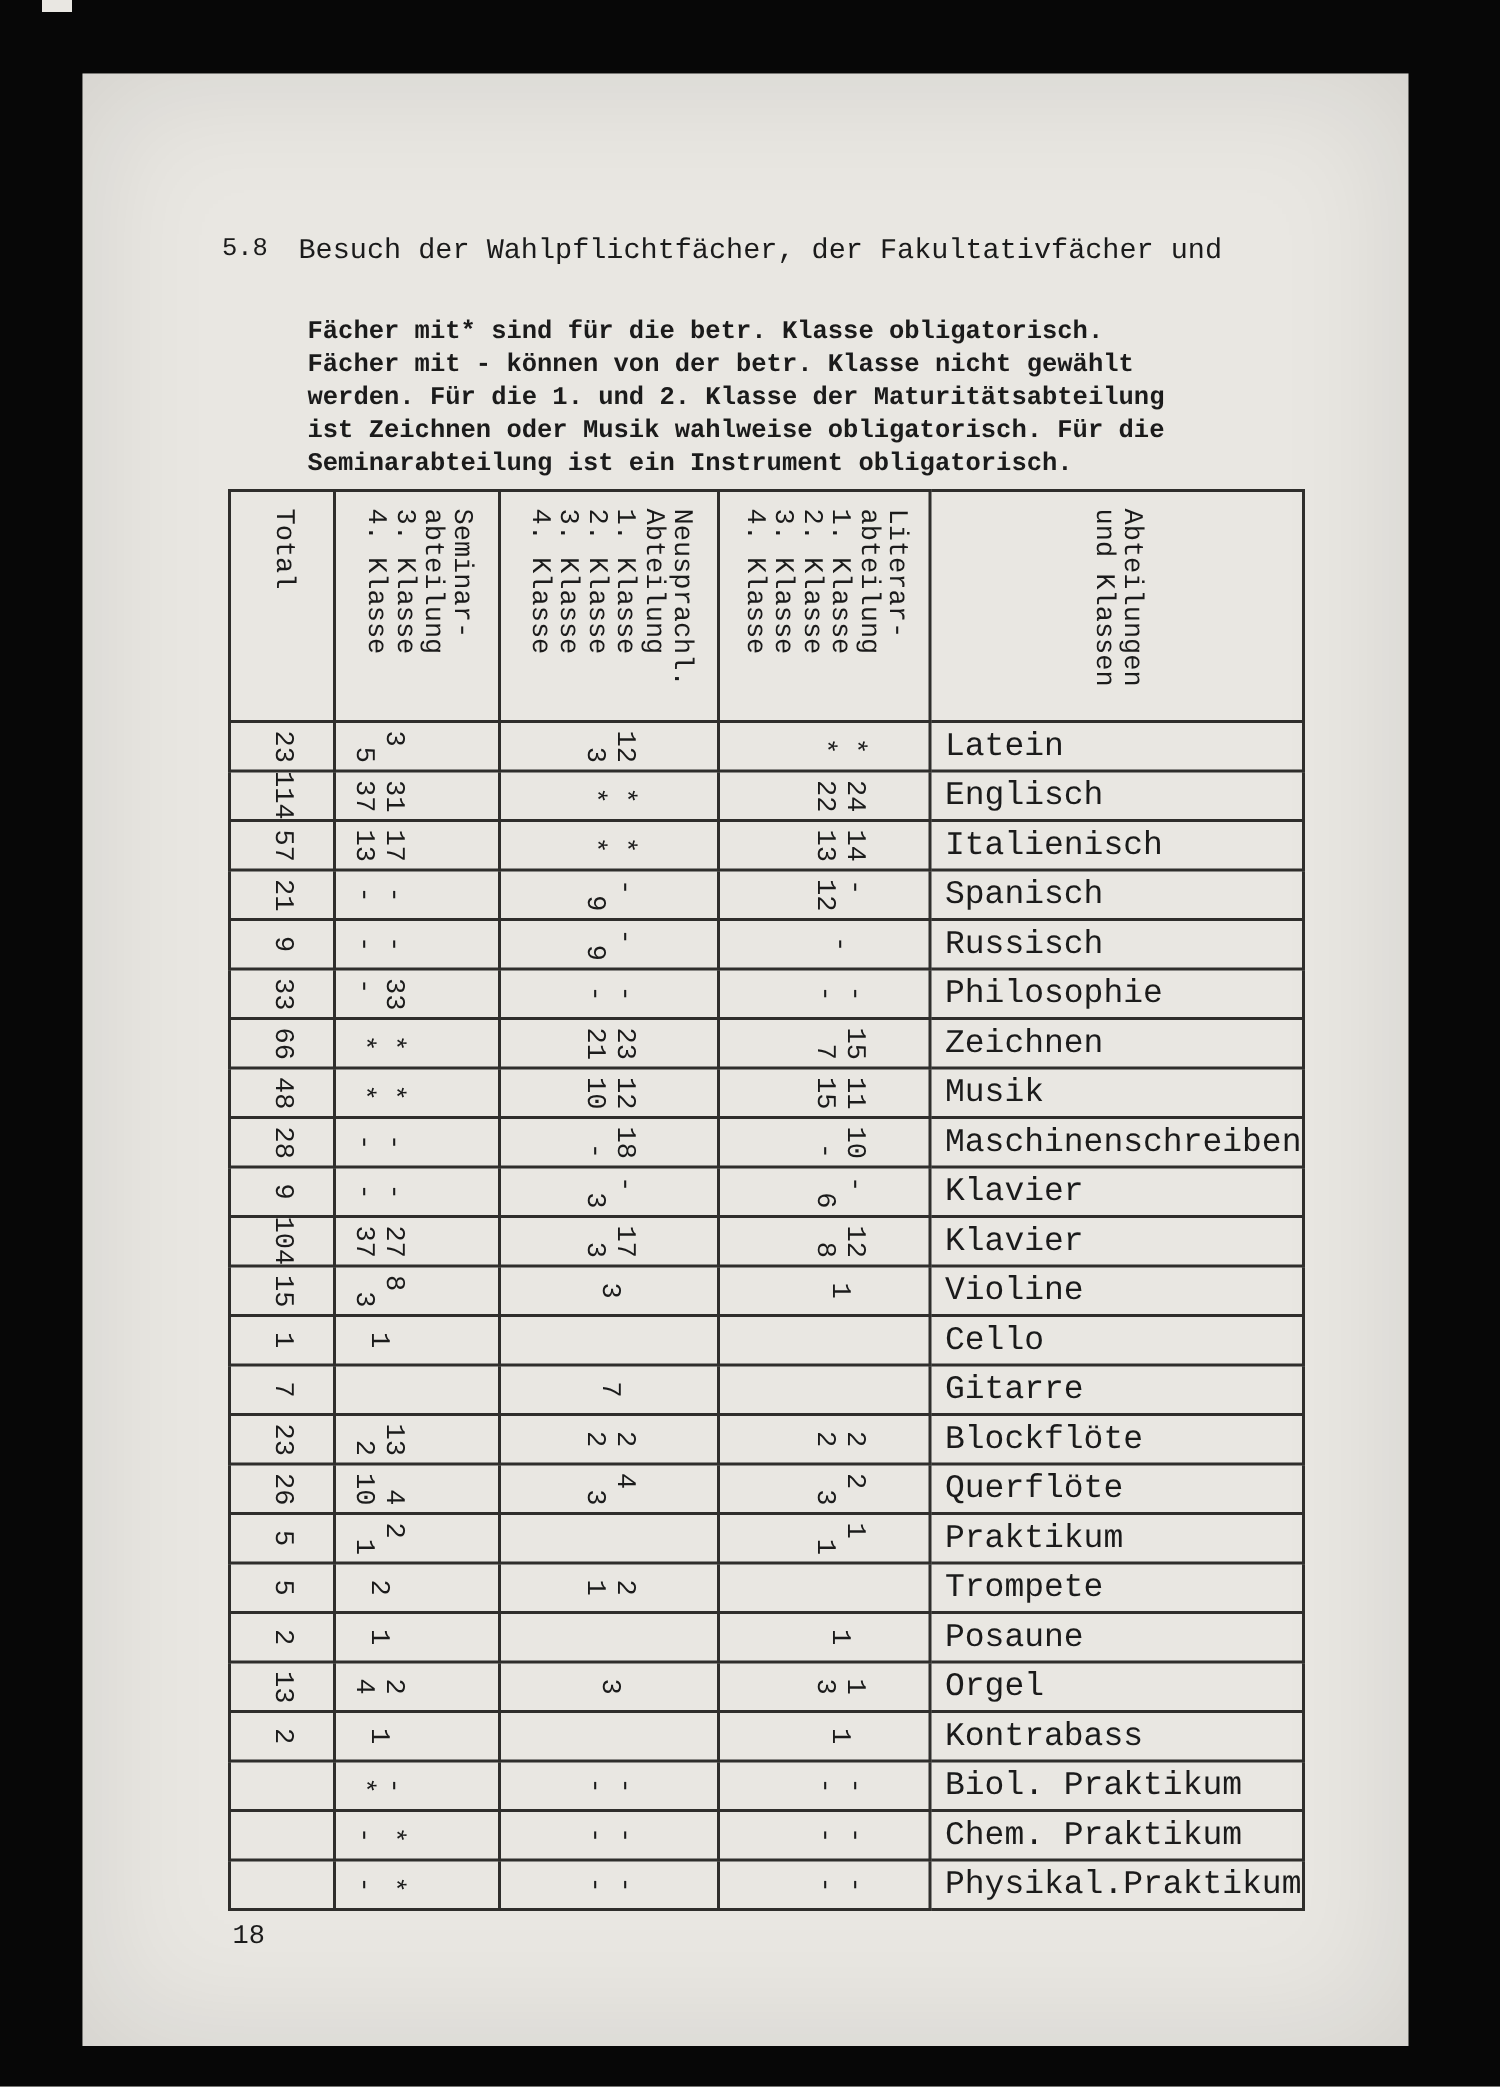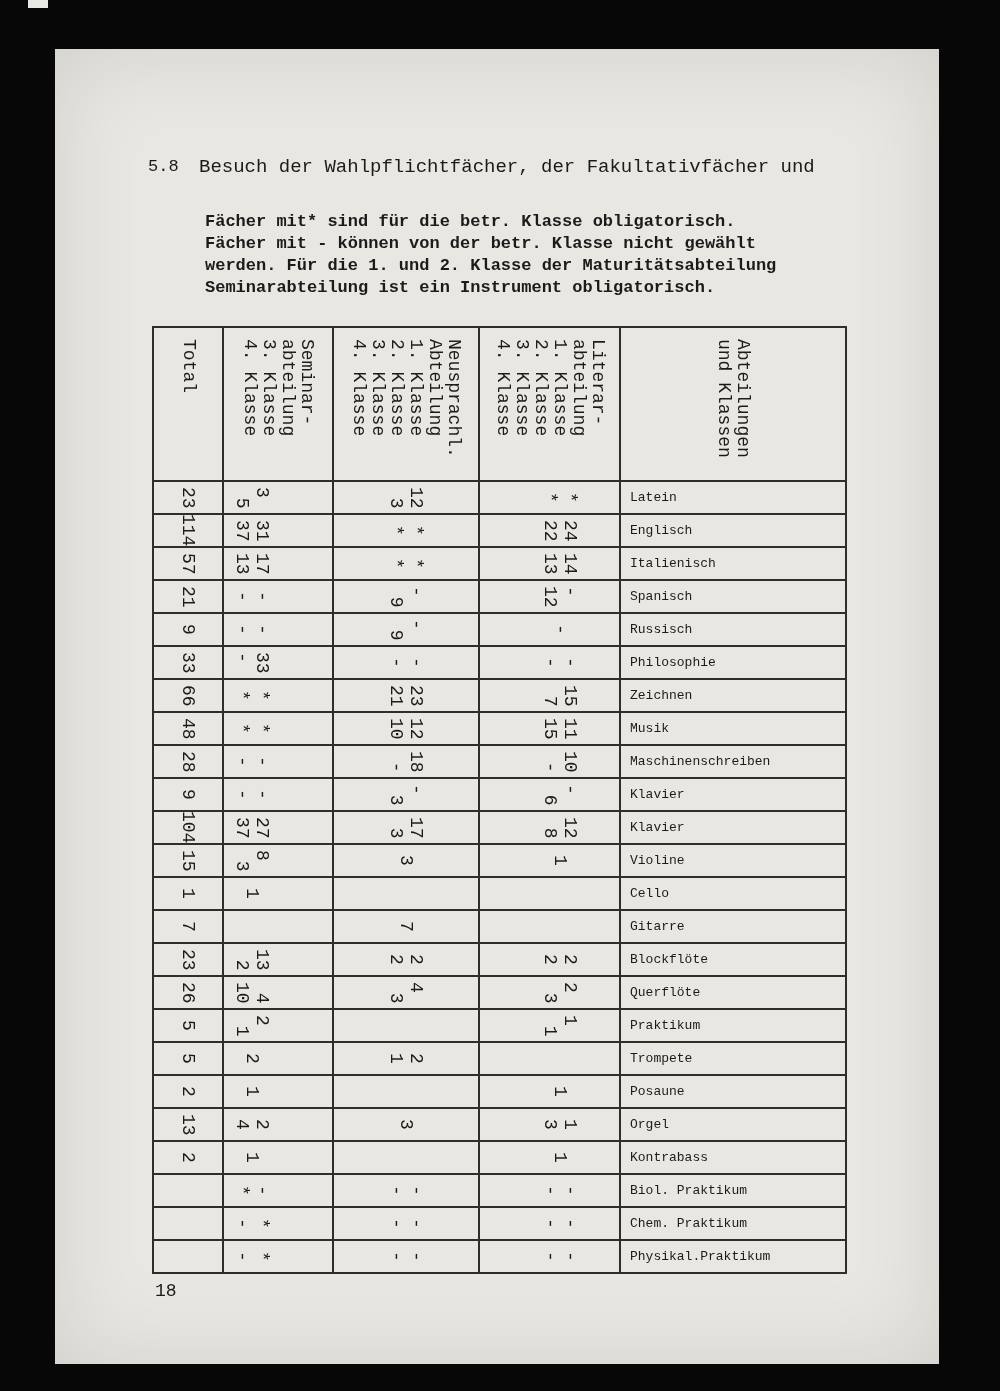--- a/index.html
+++ b/index.html
@@ -34,40 +34,41 @@
   .rot {
     writing-mode:vertical-rl;
     white-space:pre;
     font-size:18px;
   }
   .hd .rot { line-height:19px; }
   .cellbox { height:31px; display:flex; align-items:center; justify-content:center; }
   .val { line-height:20px; }
   .c-sem .rot { position:relative; left:-26px; }
   .c-lit .rot { position:relative; left:10px; }
-  .c-name { padding-left:9px; font-size:13px; }
+  .c-name { padding-left:9px; font-size:22px; }
   .pageno { position:absolute; left:100px; top:1232px; font-size:18px; }
 </style>
 </head>
 <body>
 
 <div class="scan-notch"></div>
 
 <div class="page">
 
   <div class="section-head">5.8</div>
 
   <div class="doc-title">
     <div>Besuch der Wahlpflichtfächer, der Fakultativfächer und</div>
   </div>
 
   <div class="doc-para">
     <div>Fächer mit* sind für die betr. Klasse obligatorisch.</div>
     <div>Fächer mit - können von der betr. Klasse nicht gewählt</div>
     <div>werden. Für die 1. und 2. Klasse der Maturitätsabteilung</div>
+    <div>ist Zeichnen oder Musik wahlweise obligatorisch. Für die</div>
     <div>Seminarabteilung ist ein Instrument obligatorisch.</div>
   </div>
 
   <div class="tablewrap">
     <table>
       <colgroup>
         <col style="width:70px">
           <col style="width:110px">
           <col style="width:146px">
           <col style="width:141px">

